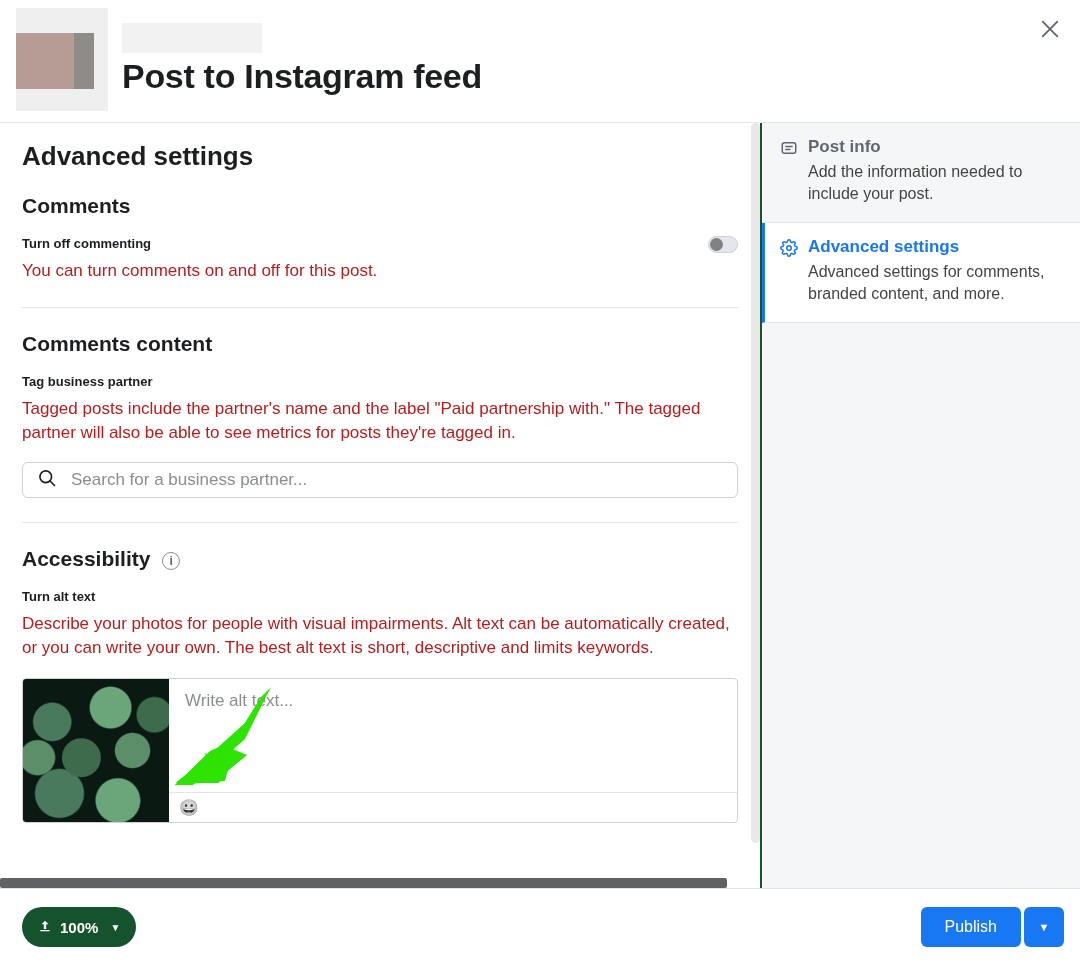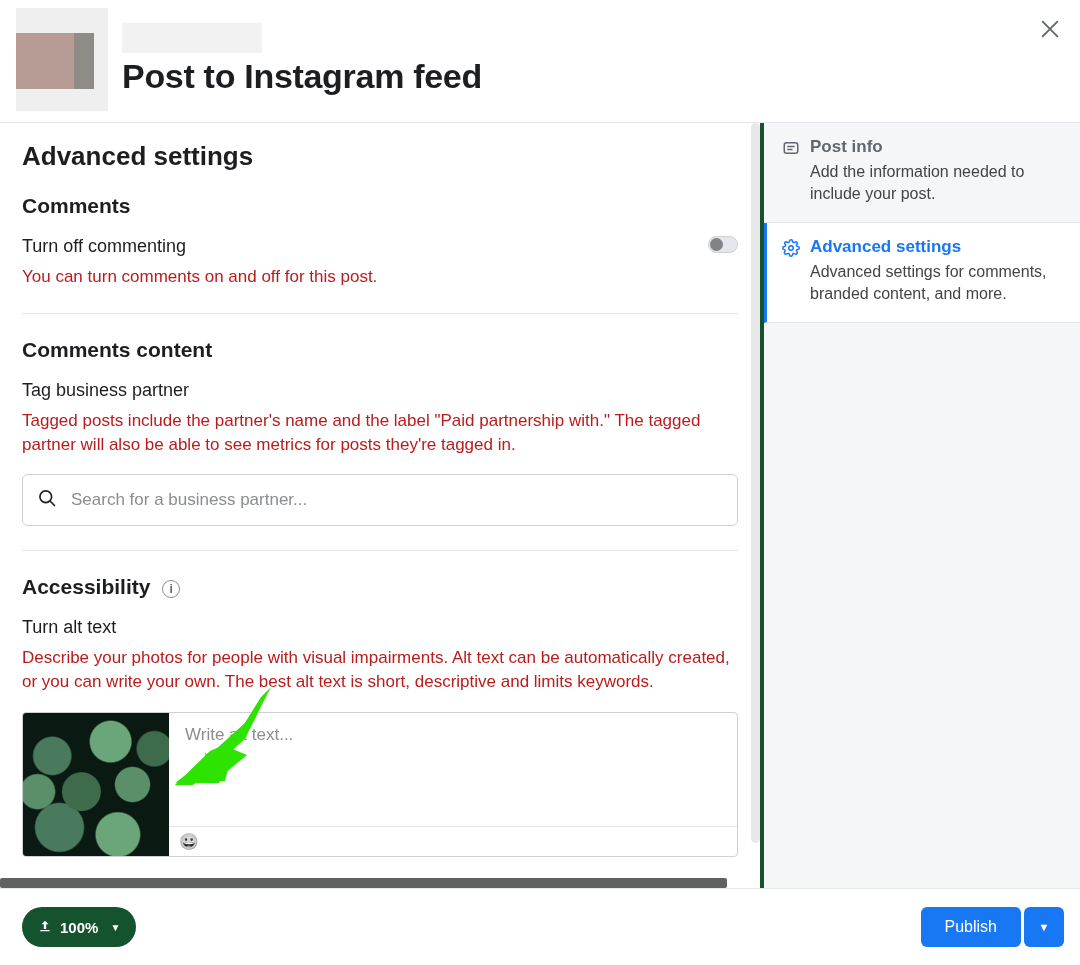--- a/index.html
+++ b/index.html
@@ -86,37 +86,37 @@
       top:0;
       width:9px;
       height:720px;
       background:#bdbdbd;
       border-radius:5px;
       opacity:.35;
     }
     .side {
       flex: 1;
       background: #f5f6f7;
-      border-left: 4px solid #14532d;
+      border-left: 2px solid #14532d;
     }
 
     .h-section {
       font-size: 26px;
       font-weight: 700;
       margin-top: 6px;
       margin-bottom: 22px;
     }
     .h-sub {
       font-size: 21px;
       font-weight: 600;
       margin-bottom: 18px;
     }
     .setting-title {
-      font-size: 18px;
-      font-weight: 400;
+      font-size: 13px;
+      font-weight: 700;
       margin-bottom: 8px;
     }
     .setting-desc {
       font-size: 17px;
       color: #b91c1c;
       line-height: 1.4;
     }
     .section-divider {
       border: none;
       border-top: 1px solid #e4e6eb;
@@ -144,21 +144,21 @@
       width:13px; height:13px;
       background:#808284;
       border-radius:50%;
     }
 
     
     .search-wrap {
       margin-top: 18px;
       border: 1px solid #cfd0d4;
       border-radius: 6px;
-      height: 52px;
+      height: 36px;
       display:flex;
       align-items:center;
       padding:0 14px;
       gap:14px;
       color:#8a8d91;
     }
     .search-wrap svg { width:20px; height:20px; stroke:#1c1e21; }
     .search-wrap input {
       border:none; outline:none;
       font-size:17px;

